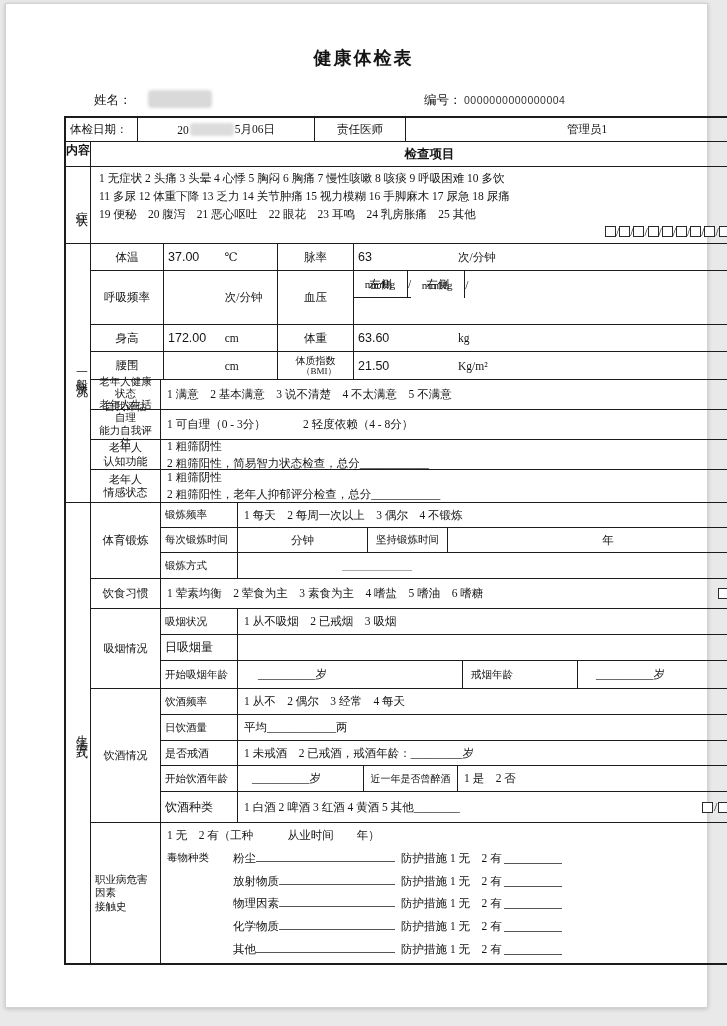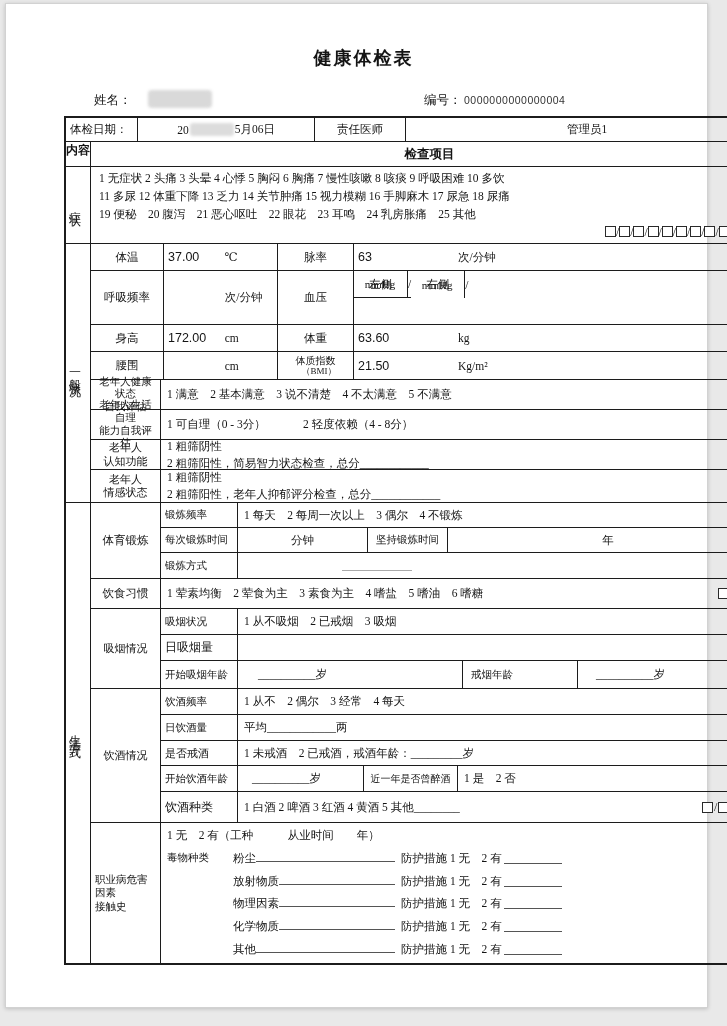--- a/index.html
+++ b/index.html
@@ -53,21 +53,21 @@
     background:#dcdcdc; border-radius:3px; filter:blur(1.5px); vertical-align:-2px;
   }
 
   
   .hdr { height:24px; font-weight:bold; font-size:12.5px; }
 
   
   .sec { display:flex; align-items:stretch; }
   .cat {
     width:25px; border-right:1px solid #1c1c1c; flex:0 0 25px;
-    display:flex; align-items:center; justify-content:flex-start;
+    display:flex; align-items:center; justify-content:flex-end;
   }
   .vert {
     writing-mode:vertical-lr; text-orientation:upright;
     font-size:12px; letter-spacing:4px;
   }
   .rows { flex:1; display:flex; flex-direction:column; min-width:0; }
 
   
   .symp { padding:3px 8px 2px 8px; line-height:1.55; font-size:11.5px;
           display:flex; flex-direction:column; white-space:pre-wrap; }

